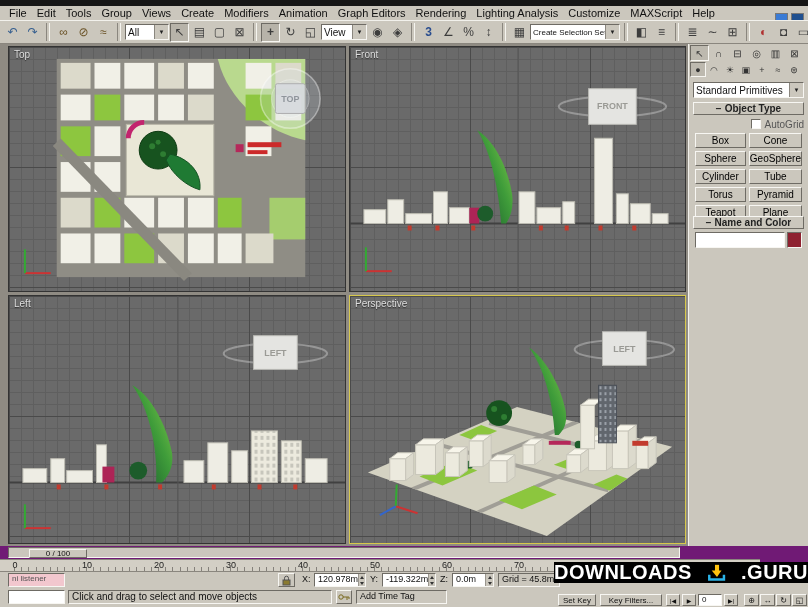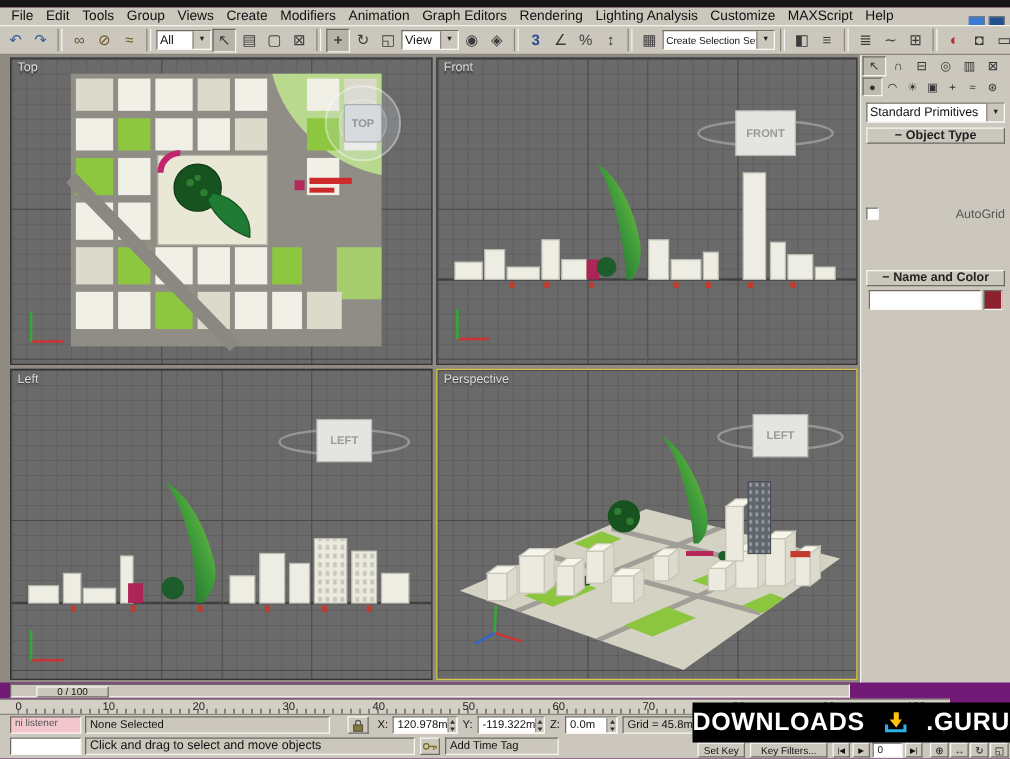--- a/index.html
+++ b/index.html
@@ -34,21 +34,21 @@
   #cmdpanel{position:absolute;left:688px;top:44px;width:120px;height:502px;background:#cbc7bd;border-left:1px solid #f2f1ec;box-sizing:border-box;}
   .cp-tabs{position:absolute;left:1px;top:1px;display:flex;}
   .cp-tab{width:19px;height:16px;display:flex;align-items:center;justify-content:center;font-size:10px;color:#333;}
   .cp-tab.active{background:#bdb9af;border:1px solid;border-color:#6e6b64 #f7f6f2 #f7f6f2 #6e6b64;box-sizing:border-box;}
   .cp-cats{position:absolute;left:1px;top:18px;display:flex;}
   .cp-cat{width:16px;height:15px;display:flex;align-items:center;justify-content:center;font-size:9px;color:#333;}
   .cp-cat.active{background:#bdb9af;border:1px solid;border-color:#6e6b64 #f7f6f2 #f7f6f2 #6e6b64;box-sizing:border-box;}
   .cp-combo{position:absolute;left:4px;top:38px;width:111px;}
   .rollout{position:absolute;left:4px;width:111px;height:13px;display:flex;align-items:center;justify-content:center;gap:3px;font-size:10px;font-weight:bold;color:#222;}
   .roll-min{font-weight:bold;}
-  #autogrid-row{position:absolute;left:4px;top:74px;width:111px;height:12px;display:flex;align-items:center;justify-content:space-between;gap:4px;font-size:10px;color:#555;margin-top:47px;}
+  #autogrid-row{position:absolute;left:4px;top:74px;width:111px;height:12px;display:flex;align-items:center;justify-content:flex-end;gap:4px;font-size:10px;color:#555;}
   .checkbox{width:10px;height:10px;}
   .cp-grid{position:absolute;left:6px;top:89px;width:107px;display:grid;grid-template-columns:1fr 1fr;gap:3px 3px;}
   .cpb{height:15px;font-size:10px;font-family:"Liberation Sans",sans-serif;display:flex;align-items:center;justify-content:center;padding:0;cursor:default;}
   #namecolor-field{position:absolute;left:6px;top:188px;width:107px;height:16px;display:flex;}
   #name-input{flex:1;height:100%;}
   #color-swatch{width:15px;height:100%;background:#8e2130;border:1px solid;border-color:#6e6b64 #f7f6f2 #f7f6f2 #6e6b64;box-sizing:border-box;margin-left:2px;}
   
   #timeslider{position:absolute;left:0;top:546px;width:688px;height:13px;}
   .ts-track{position:absolute;left:8px;top:1px;width:672px;height:11px;}
   .ts-btn{position:absolute;left:20px;top:1px;width:58px;height:9px;font-size:8px;display:flex;align-items:center;justify-content:center;}
@@ -59,21 +59,21 @@
   
   #statusbar{position:absolute;left:0;top:572px;width:808px;height:35px;background:#cbc7bd;}
   .field{position:absolute;height:14px;font-size:9px;display:flex;align-items:flex-start;padding:0 3px;box-sizing:border-box;overflow:hidden;white-space:nowrap;}
   .lbl{position:absolute;font-size:9px;top:2px;}
   .spin{width:7px;align-self:stretch;display:flex;flex-direction:column;justify-content:space-around;align-items:center;background:#cbc7bd;border-left:1px solid #9a968e;margin-left:auto;}
   .spin i{width:0;height:0;border-left:2.5px solid transparent;border-right:2.5px solid transparent;display:block;}
   .spin .up{border-bottom:3px solid #333;}
   .spin .dn{border-top:3px solid #333;}
   .smallbtn{position:absolute;height:12px;font-size:8px;display:flex;align-items:center;justify-content:center;cursor:default;}
   
-  #watermark{position:absolute;left:554px;top:562px;width:254px;height:32px;background:#000;display:flex;align-items:center;justify-content:center;gap:14px;z-index:10;}
+  #watermark{position:absolute;left:554px;top:562px;width:254px;height:21px;background:#000;display:flex;align-items:center;justify-content:center;gap:14px;z-index:10;}
   .wm-text{color:#fff;font-size:20px;font-weight:bold;letter-spacing:.5px;}
 </style>
 </head>
 <body>
 
 <div id="app">
 
   <div id="titlebar"></div>
 
   <div id="menubar">
@@ -430,20 +430,32 @@
       <span class="combo-btn">▼</span>
     </div>
     <div class="rollout raised" style="top:58px">
       <span class="roll-min">−</span>
       <span>Object Type</span>
     </div>
     <div id="autogrid-row">
       <span class="checkbox sunkw"></span>
       <span>AutoGrid</span>
     </div>
+    <div class="cp-grid">
+      <button class="cpb raised">Box</button>
+      <button class="cpb raised">Cone</button>
+      <button class="cpb raised">Sphere</button>
+      <button class="cpb raised">GeoSphere</button>
+      <button class="cpb raised">Cylinder</button>
+      <button class="cpb raised">Tube</button>
+      <button class="cpb raised">Torus</button>
+      <button class="cpb raised">Pyramid</button>
+      <button class="cpb raised">Teapot</button>
+      <button class="cpb raised">Plane</button>
+    </div>
     <div class="rollout raised" style="top:172px">
       <span class="roll-min">−</span>
       <span>Name and Color</span>
     </div>
     <div id="namecolor-field">
       <span id="name-input" class="sunkw"></span>
       <span id="color-swatch"></span>
     </div>
   </div>
 
@@ -465,23 +477,20 @@
     <span class="rt" style="left:580px">80</span>
     <span class="rt" style="left:652px">90</span>
     <span class="rt" style="left:722px">100</span>
   </div>
 
   <div id="statusbar">
 
     <div class="field sunken" style="left:8px;top:1px;width:57px;background:#f2c7ce;font-size:8px;color:#555">
       <span>ni listener</span>
     </div>
-    <div class="field sunken" style="left:68px;top:1px;width:196px">
-      <span>None Selected</span>
-    </div>
     <div class="raised" style="position:absolute;left:278px;top:1px;width:17px;height:14px;display:flex;align-items:center;justify-content:center">
       <svg width="9" height="11">
           <path d="M2.5 5 V3.2 a2 2 0 0 1 4 0 V5" fill="none" stroke="#555"></path>
           <rect x="1" y="5" width="7" height="5" fill="#8a7a30" stroke="#555"></rect>
         </svg>
     </div>
     <span class="lbl" style="left:302px">X:</span>
     <div class="field sunkw" style="left:314px;top:1px;width:52px;padding-right:0">
       <span>120.978m</span>
       <span class="spin">

